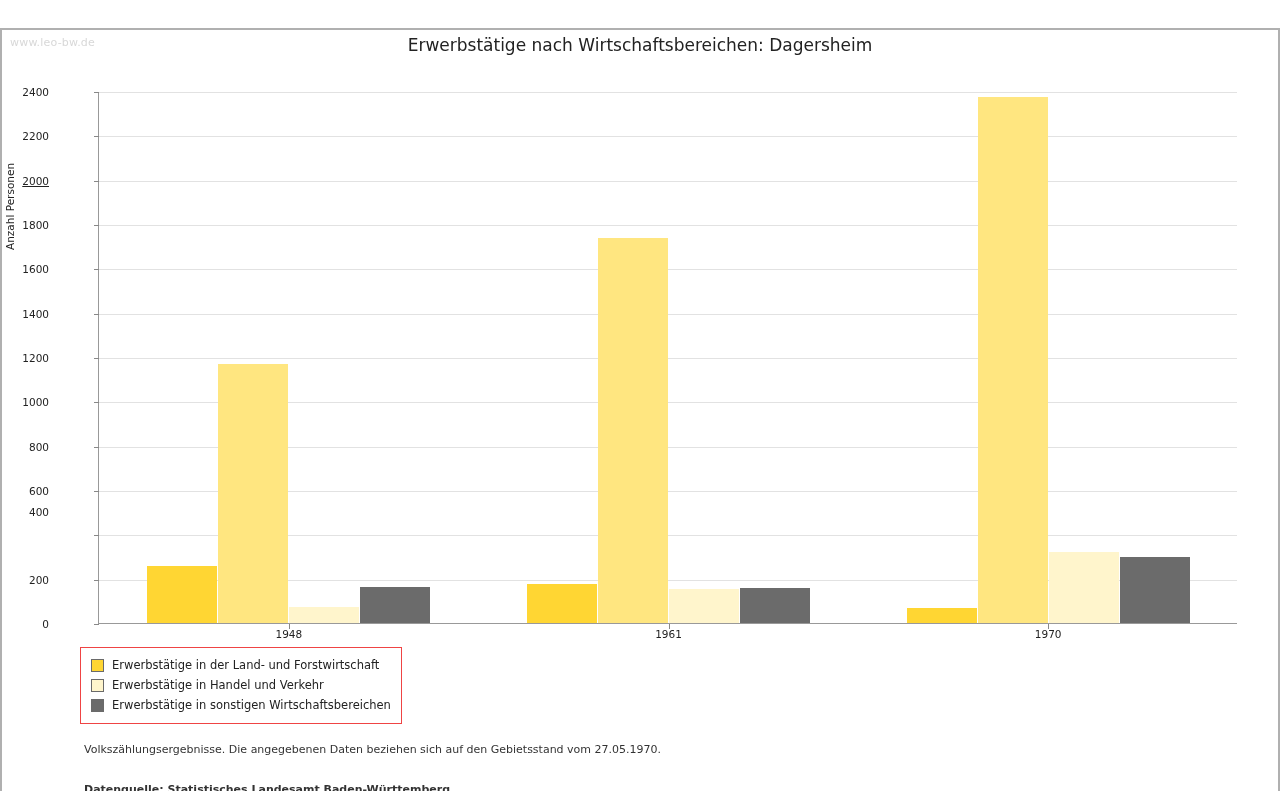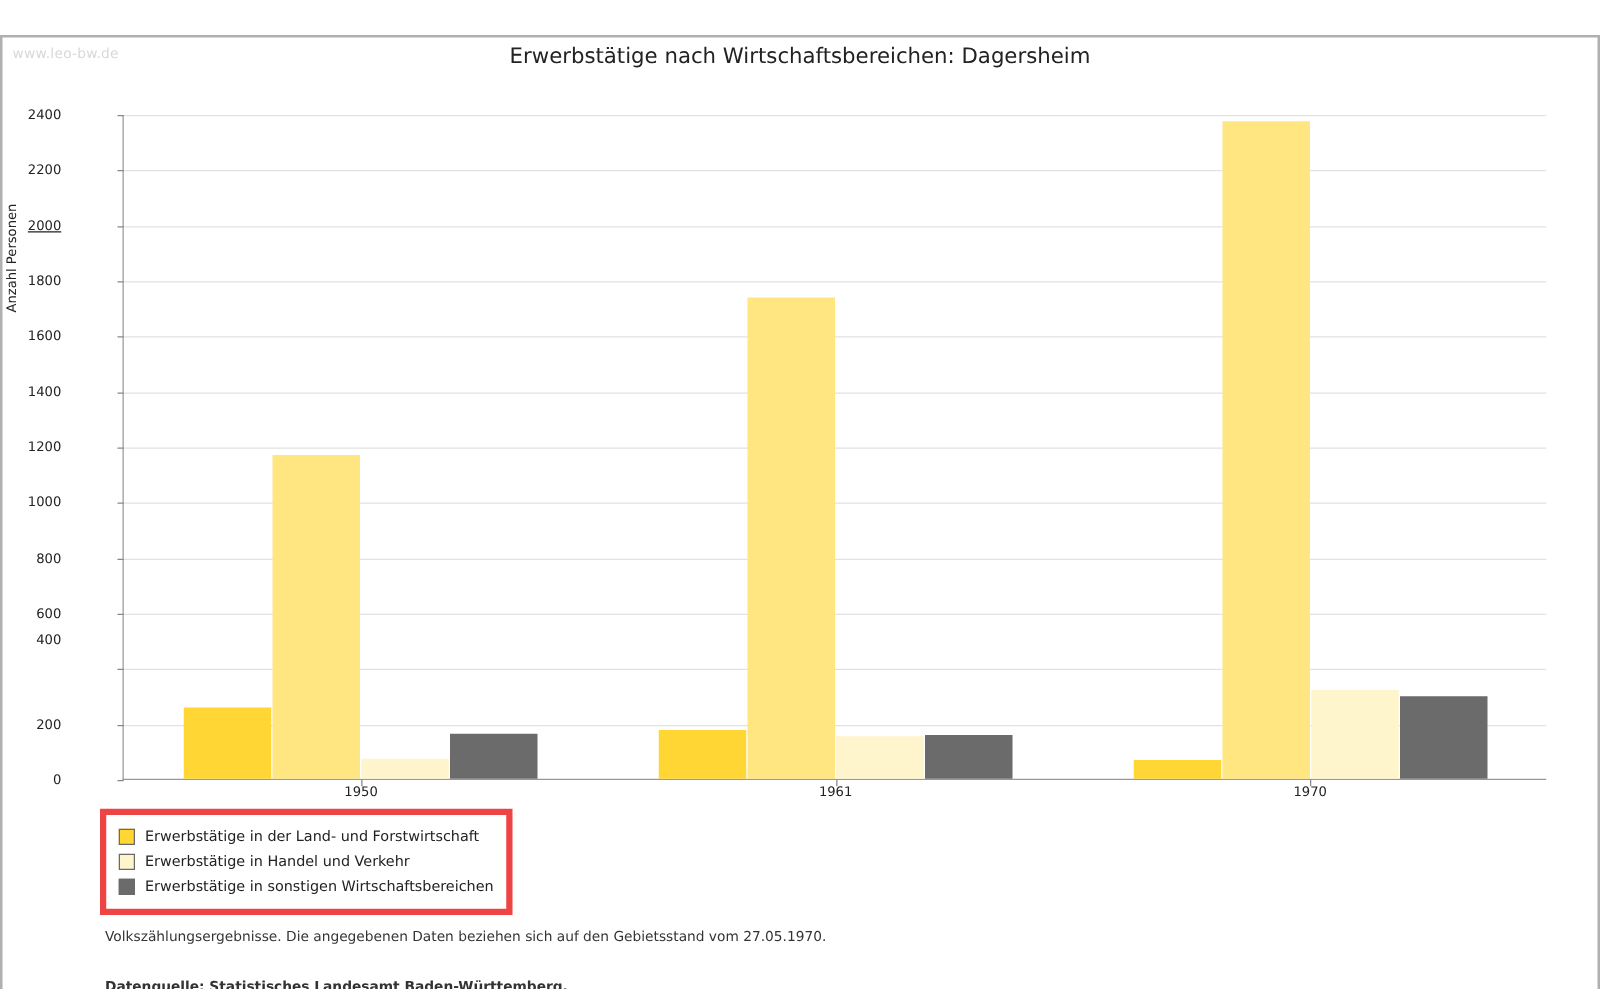--- a/index.html
+++ b/index.html
@@ -104,21 +104,21 @@
     position: absolute;
     top: 532px;
     width: 1px;
     height: 5px;
     background: #888888;
   }
   #legend {
     position: absolute;
     left: 78px;
     top: 617px;
-    border: 5px solid #ef4444;
+    border: 1px solid #ef4444;
     background: #ffffff;
     padding: 7px 10px 8px 10px;
     box-sizing: border-box;
   }
   .legend-row {
     display: flex;
     align-items: center;
     height: 20px;
   }
   .legend-swatch {
@@ -200,21 +200,21 @@
       <div class="gridline" style="top: 0px;"></div>
       <div class="ytick-mark" style="top: 0px;"></div>
       <div class="ytick-label" style="top: 0px;">2400</div>
       <div class="group" style="left: 48.3333px; width: 283px;">
         <div class="bar" title="Erwerbstätige in der Land- und Forstwirtschaft 1950: 255" style="left: 0px; width: 70px; height: 56.525px; background: rgb(255, 214, 51);"></div>
         <div class="bar" title="Erwerbstätige im Produzierenden Gewerbe 1950: 1170" style="left: 71px; width: 70px; height: 259.35px; background: rgb(255, 230, 128);"></div>
         <div class="bar" title="Erwerbstätige in Handel und Verkehr 1950: 72" style="left: 142px; width: 70px; height: 15.96px; background: rgb(255, 245, 204);"></div>
         <div class="bar" title="Erwerbstätige in sonstigen Wirtschaftsbereichen 1950: 163" style="left: 213px; width: 70px; height: 36.1317px; background: rgb(107, 107, 107);"></div>
       </div>
       <div class="xtick-mark" style="left: 189.833px;"></div>
-      <div class="xtick-label" style="left: 189.833px;">1950</div>
+      <div class="xtick-label" style="left: 189.833px;">1948</div>
       <div class="group" style="left: 428px; width: 283px;">
         <div class="bar" title="Erwerbstätige in der Land- und Forstwirtschaft 1961: 175" style="left: 0px; width: 70px; height: 38.7917px; background: rgb(255, 214, 51);"></div>
         <div class="bar" title="Erwerbstätige im Produzierenden Gewerbe 1961: 1737" style="left: 71px; width: 70px; height: 385.035px; background: rgb(255, 230, 128);"></div>
         <div class="bar" title="Erwerbstätige in Handel und Verkehr 1961: 155" style="left: 142px; width: 70px; height: 34.3583px; background: rgb(255, 245, 204);"></div>
         <div class="bar" title="Erwerbstätige in sonstigen Wirtschaftsbereichen 1961: 160" style="left: 213px; width: 70px; height: 35.4667px; background: rgb(107, 107, 107);"></div>
       </div>
       <div class="xtick-mark" style="left: 569.5px;"></div>
       <div class="xtick-label" style="left: 569.5px;">1961</div>
       <div class="group" style="left: 807.667px; width: 283px;">
         <div class="bar" title="Erwerbstätige in der Land- und Forstwirtschaft 1970: 68" style="left: 0px; width: 70px; height: 15.0733px; background: rgb(255, 214, 51);"></div>

